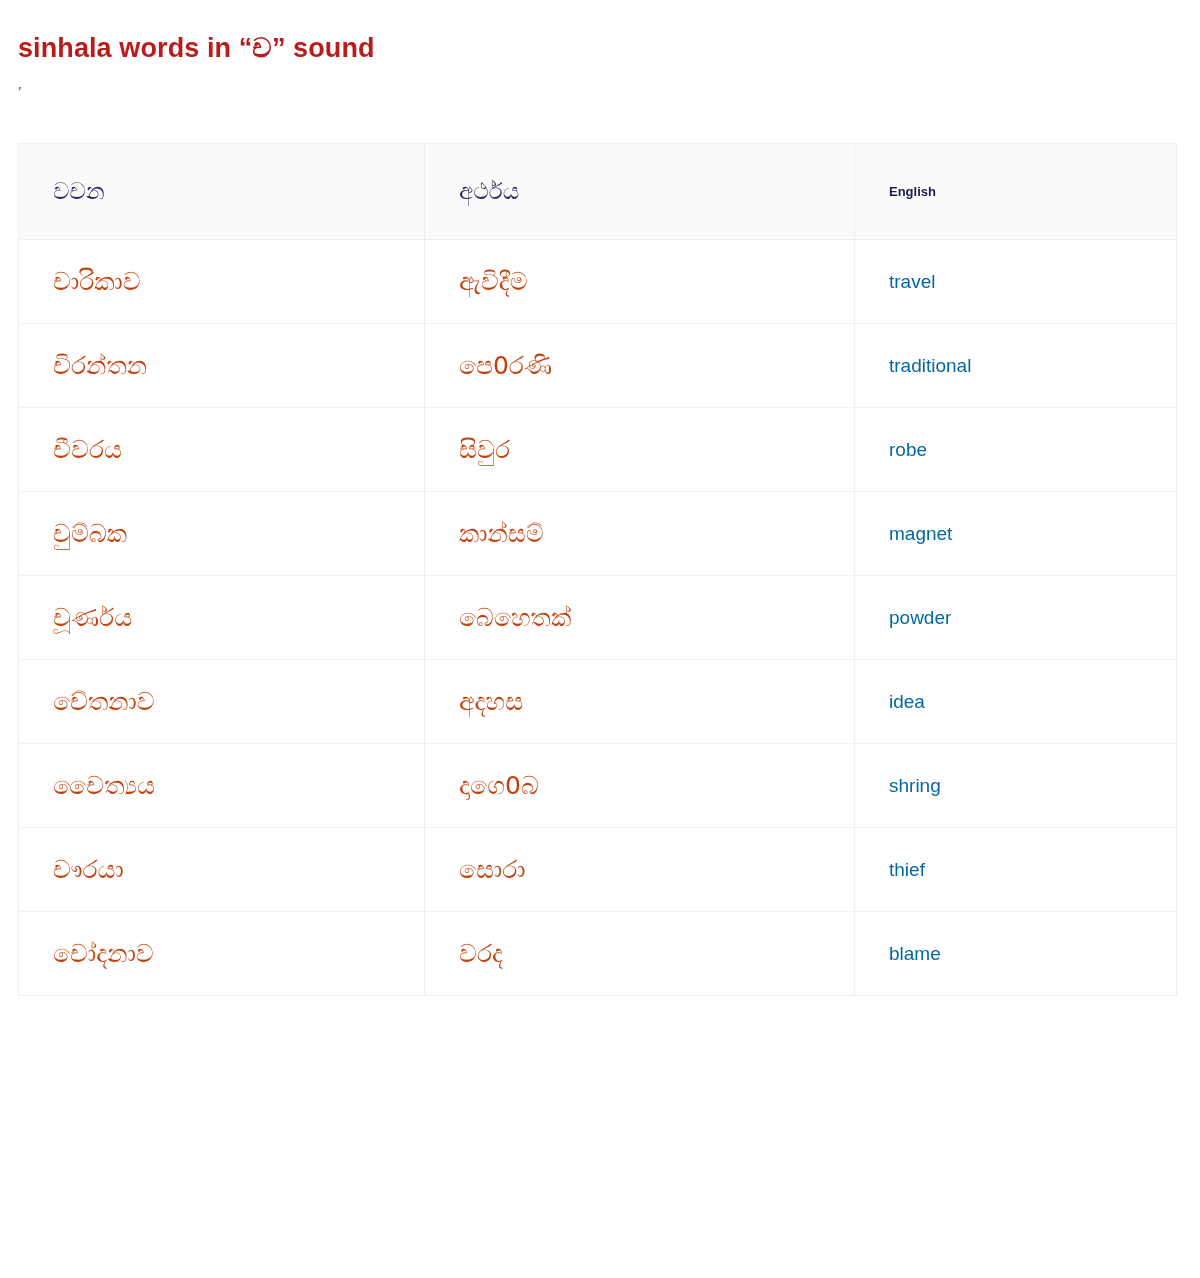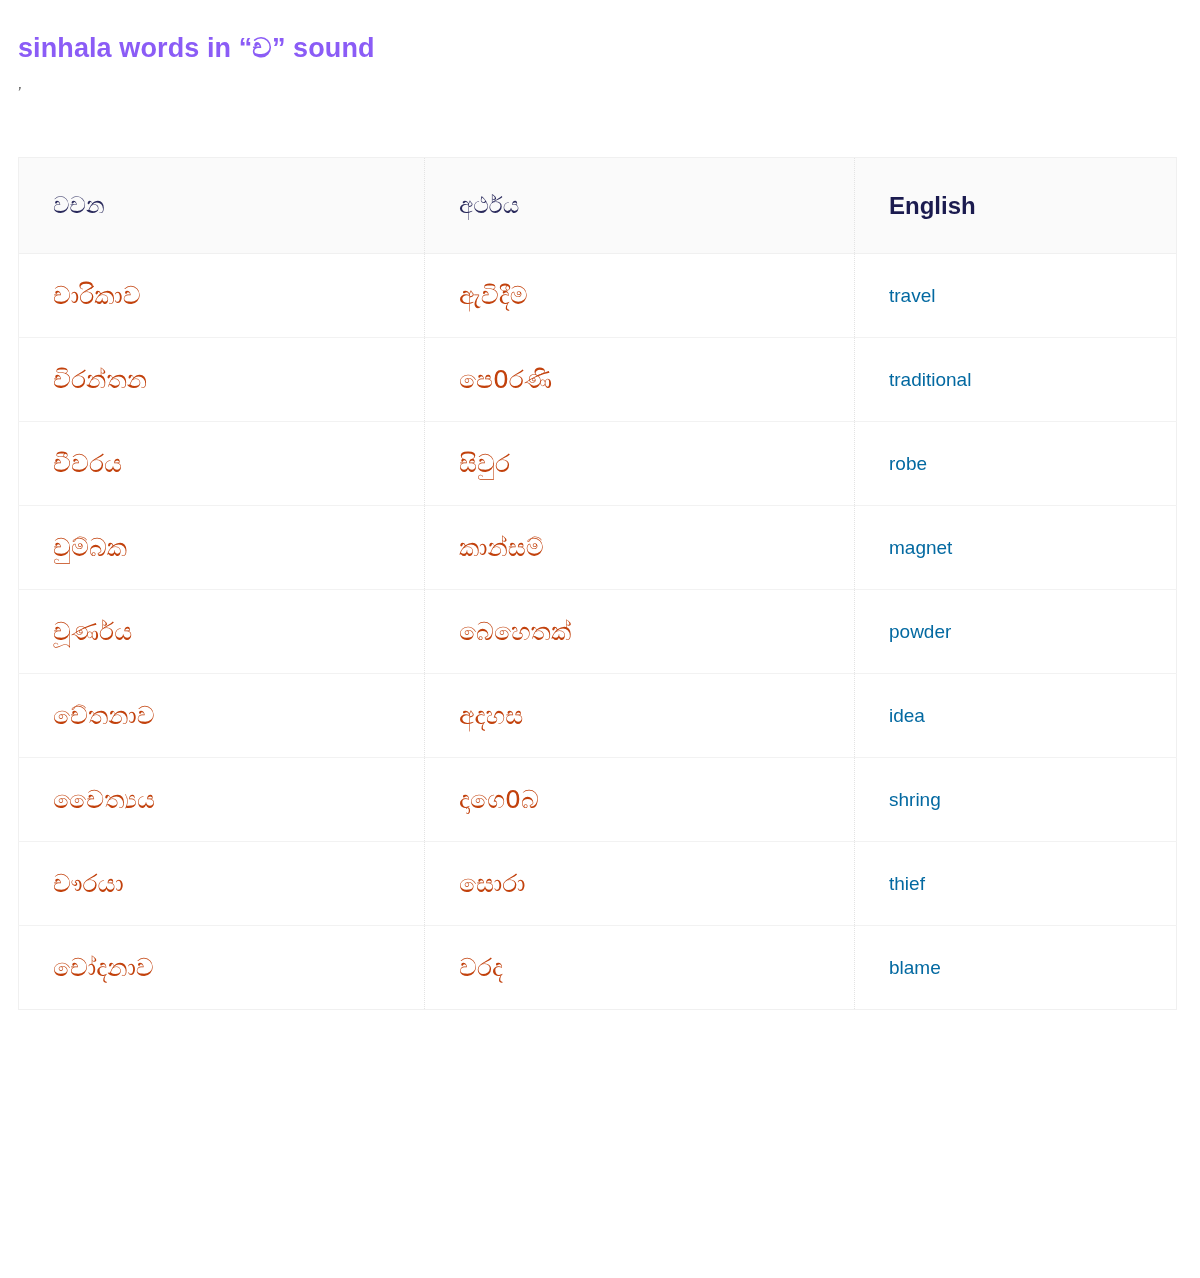--- a/index.html
+++ b/index.html
@@ -15,21 +15,21 @@
     position: relative;
     overflow: hidden;
   }
 
   .page-title {
     position: absolute;
     left: 18px;
     top: 14px;
     font-size: 27px;
     font-weight: bold;
-    color: #8b5cf6;
+    color: #b91c1c;
     letter-spacing: 0.1px;
     white-space: nowrap;
     line-height: 1.25;
   }
   .page-title .sin-inline {
     font-family: "Liberation Sans", "DejaVu Sans", sans-serif;
     font-weight: bold;
   }
 
   .sub-mark {
@@ -38,21 +38,21 @@
     top: 86px;
     font-size: 16px;
     color: #5a5a5a;
     font-style: italic;
     line-height: 1;
   }
 
   .table-wrap {
     position: absolute;
     left: 18px;
-    top: 157px;
+    top: 143px;
     width: 1158px;
   }
 
   table.words-table {
     width: 100%;
     border-collapse: collapse;
     border: 1px solid #f0f0f0;
     border-radius: 3px;
     table-layout: fixed;
     background: #fff;
@@ -71,21 +71,21 @@
     vertical-align: middle;
     border-bottom: 1px solid #f0f0f0;
     height: 96px;
   }
   table.words-table th.sin-head {
     font-size: 23px;
     font-weight: normal;
     color: #2a2a5c;
   }
   table.words-table th.eng-head {
-    font-size: 24px;
+    font-size: 13px;
   }
 
   table.words-table td {
     padding: 0 0 0 34px;
     height: 84px;
     vertical-align: middle;
     border-bottom: 1px solid #f2f2f2;
     background: #fff;
   }
 

